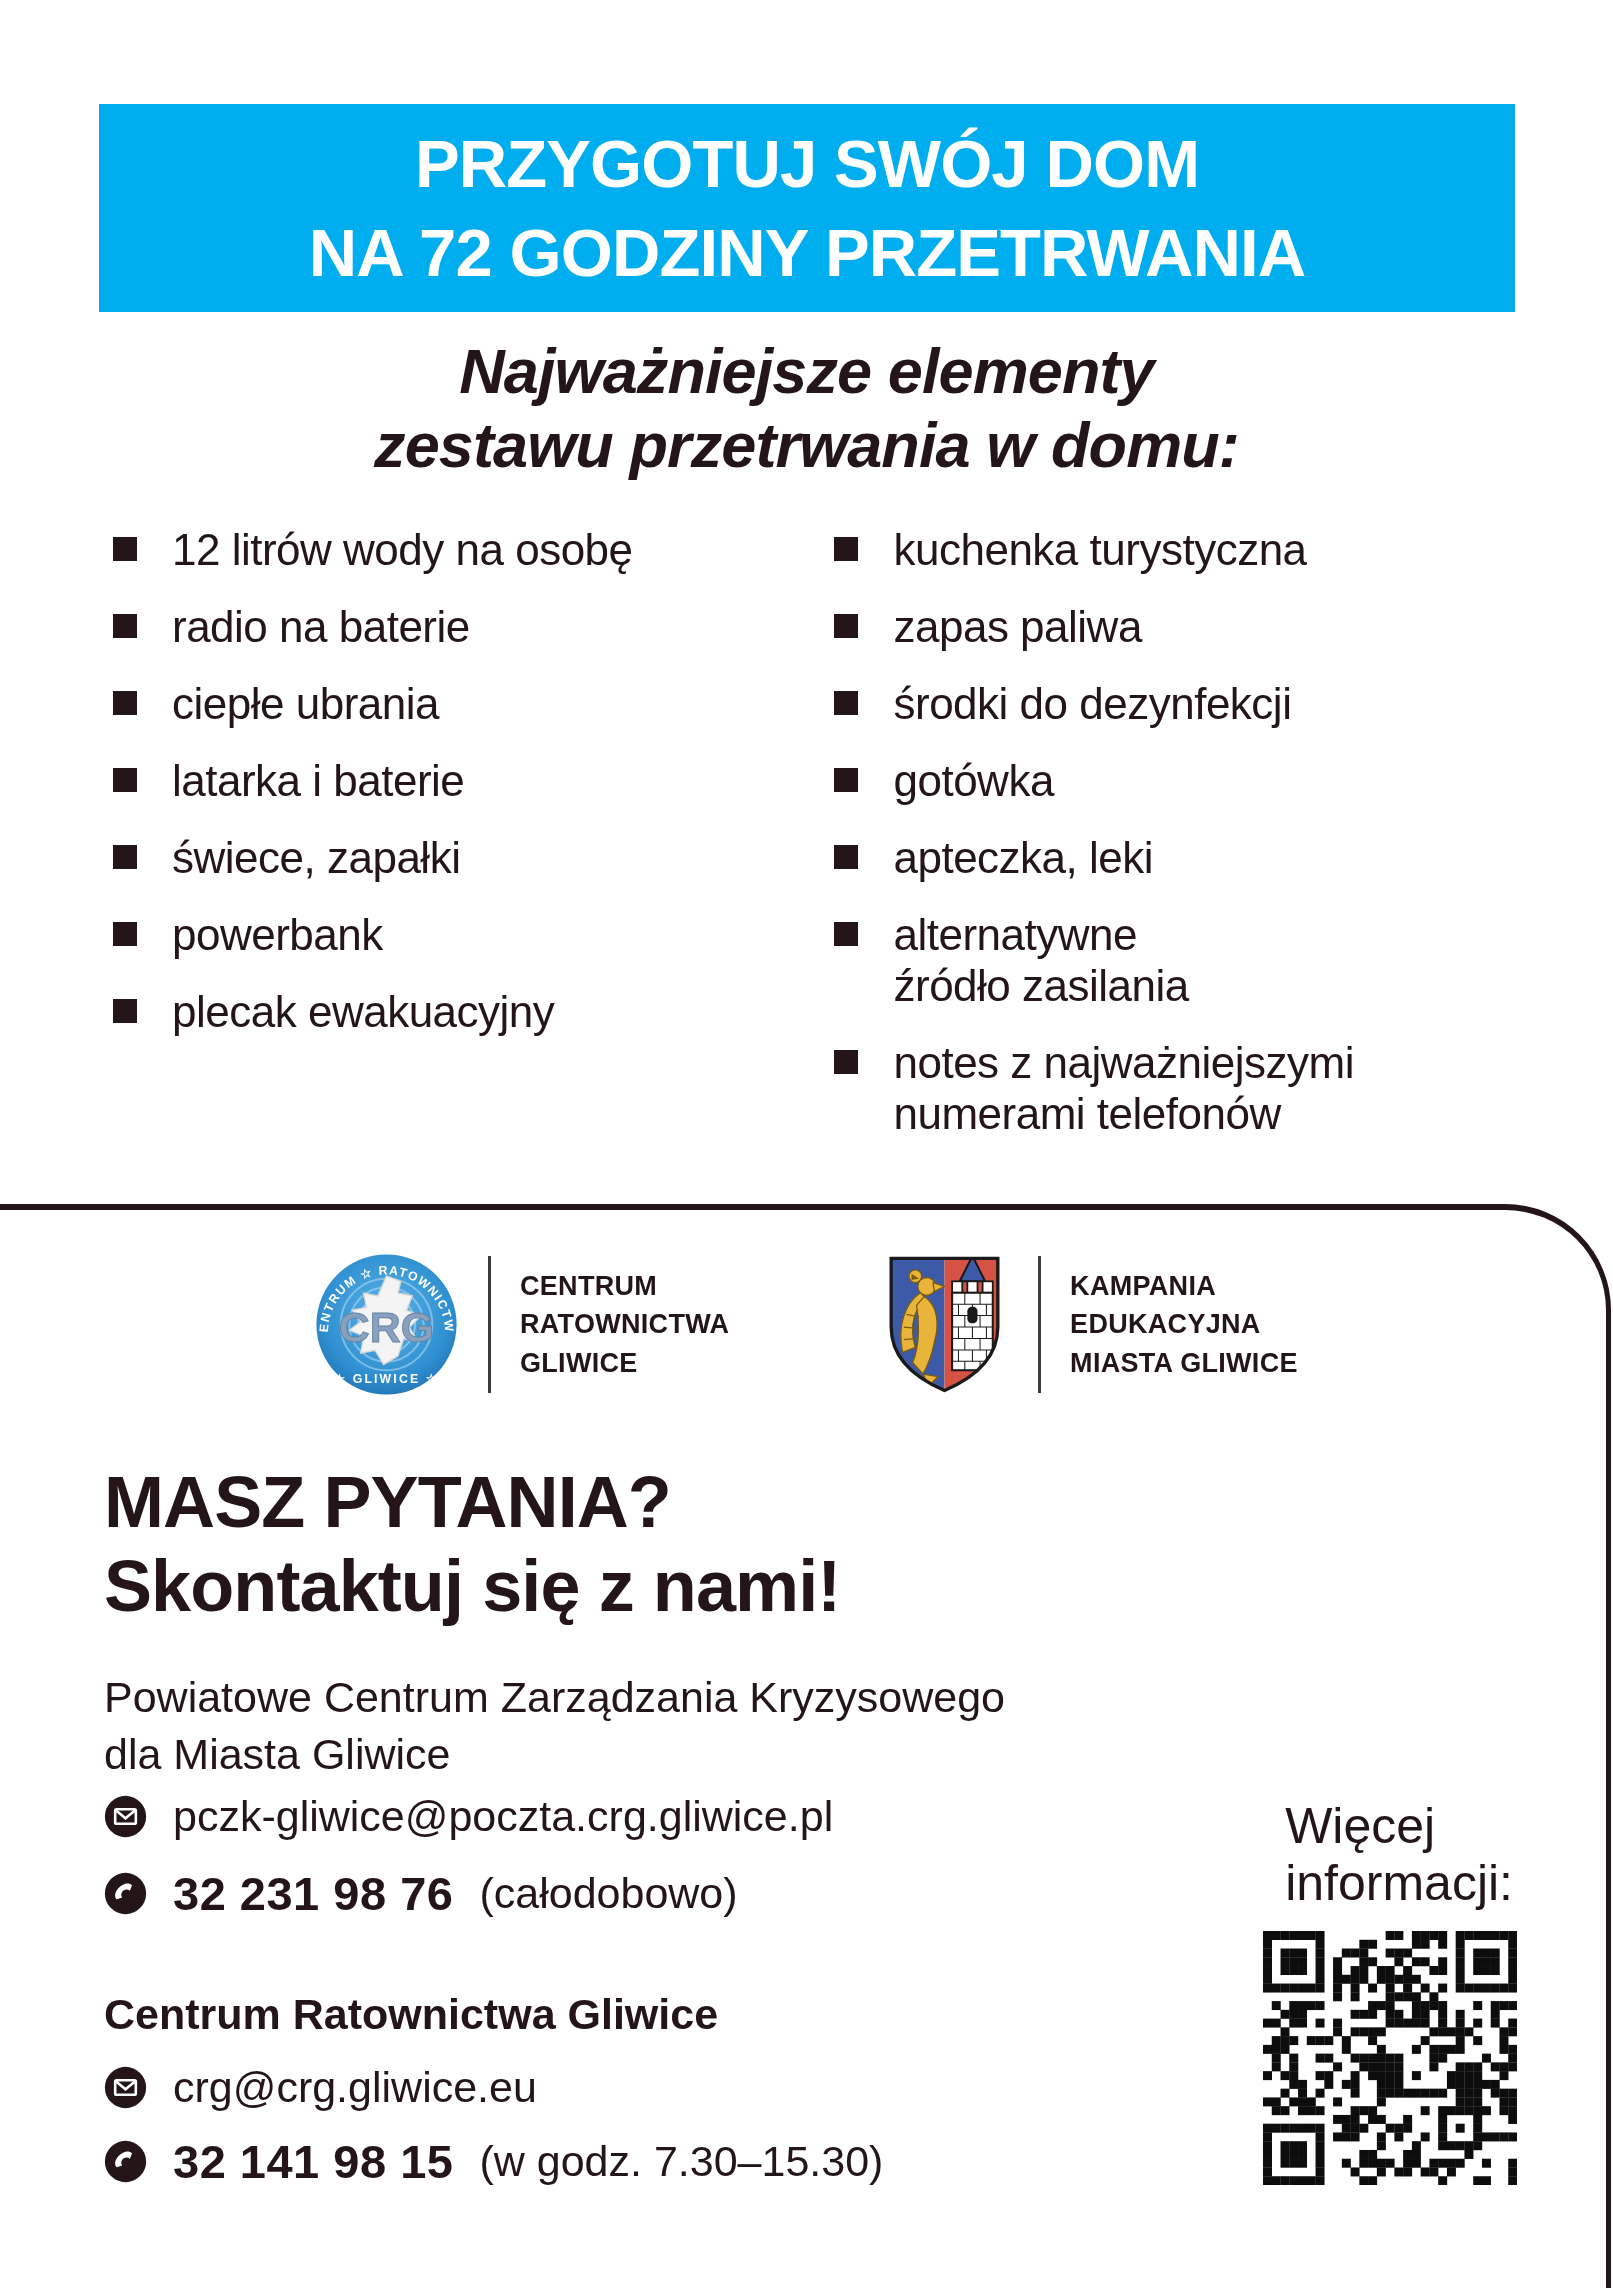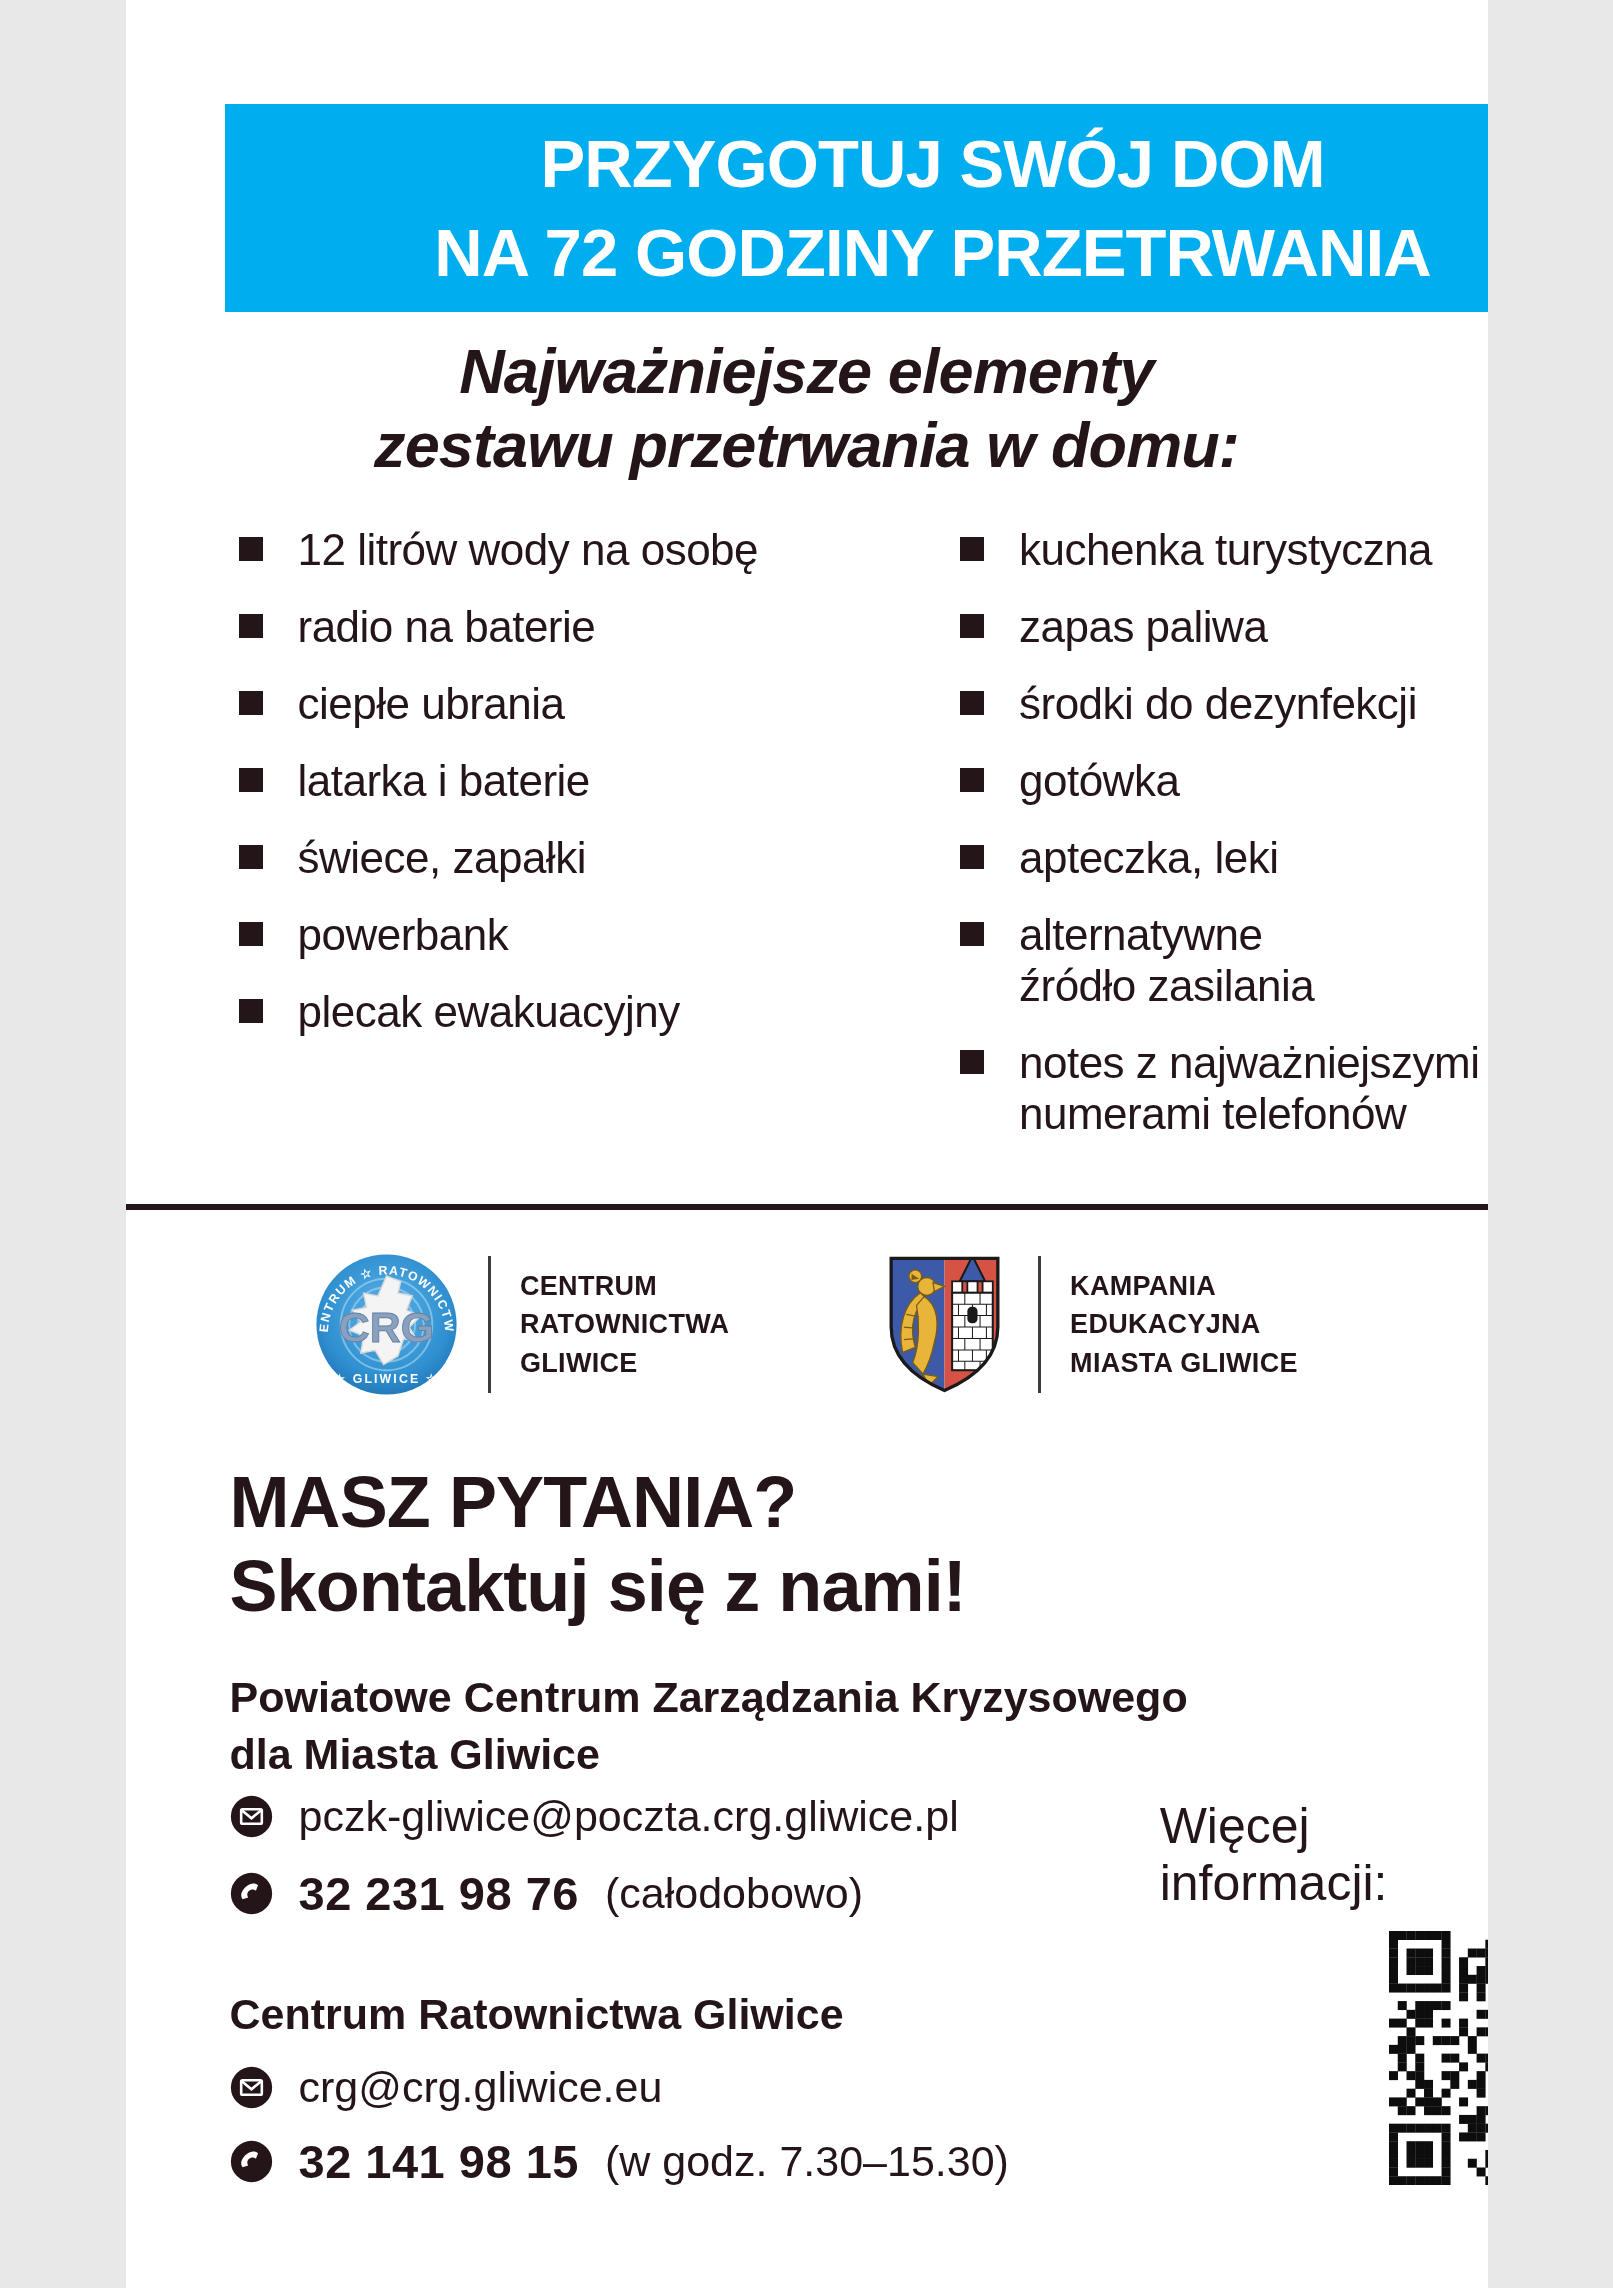--- a/index.html
+++ b/index.html
@@ -1,17 +1,17 @@
 <!DOCTYPE html>
 <html style="font-size:14.8px"><head>
 <meta charset="utf-8">
 <style>
   html,body{margin:0;padding:0;background:#e8e8e8;}
   .page{
-    position:relative;width:1362px;height:2289px;background:#ffffff;
+    position:relative;width:1613px;height:2289px;background:#ffffff;
     font-family:"Liberation Sans",sans-serif;color:#241519;overflow:hidden;
     margin:0 auto;
   }
   .pre{white-space:pre-line;}
 
   
   .banner{
     position:absolute;left:99px;top:104px;width:1416px;height:208px;
     background:#00aeef;display:flex;align-items:center;justify-content:center;
   }
@@ -52,21 +52,21 @@
   }
   .logo-group{display:flex;align-items:center;gap:29.5px;}
   .logo-sep{width:2.8px;height:137px;background:#3c3c3c;}
   .logo-label{font-size:27px;font-weight:bold;line-height:1.42;letter-spacing:0.3px;}
 
   
   .contact-heading{
     position:absolute;left:104px;top:1460px;
     font-size:72px;font-weight:bold;line-height:1.17;letter-spacing:-0.9px;
   }
-  .org1-name{position:absolute;left:104px;top:1669px;font-size:43px;font-weight:bold;line-height:1.32;}
+  .org1-name{position:absolute;left:104px;top:1669px;font-size:43px;font-weight:normal;line-height:1.32;}
   .org2-name{position:absolute;left:104px;top:1986px;font-size:43px;font-weight:bold;line-height:1.32;}
   .contact-row{position:absolute;display:flex;align-items:center;gap:26px;}
   .row-email1{left:104px;top:1793px;}
   .row-phone1{left:104px;top:1866px;}
   .row-email2{left:104px;top:2064px;}
   .row-phone2{left:104px;top:2134px;}
   .c-icon{flex:none;width:43px;height:43px;}
   .c-text{font-size:43px;line-height:1.1;}
   .c-phone{font-size:47px;font-weight:bold;letter-spacing:0.5px;}
   .c-note{font-size:43px;font-weight:normal;}

